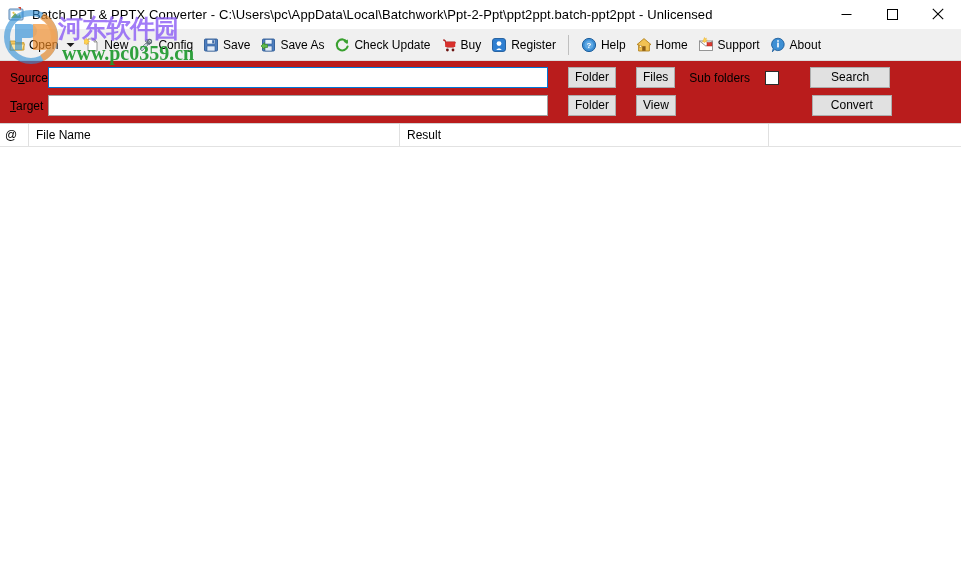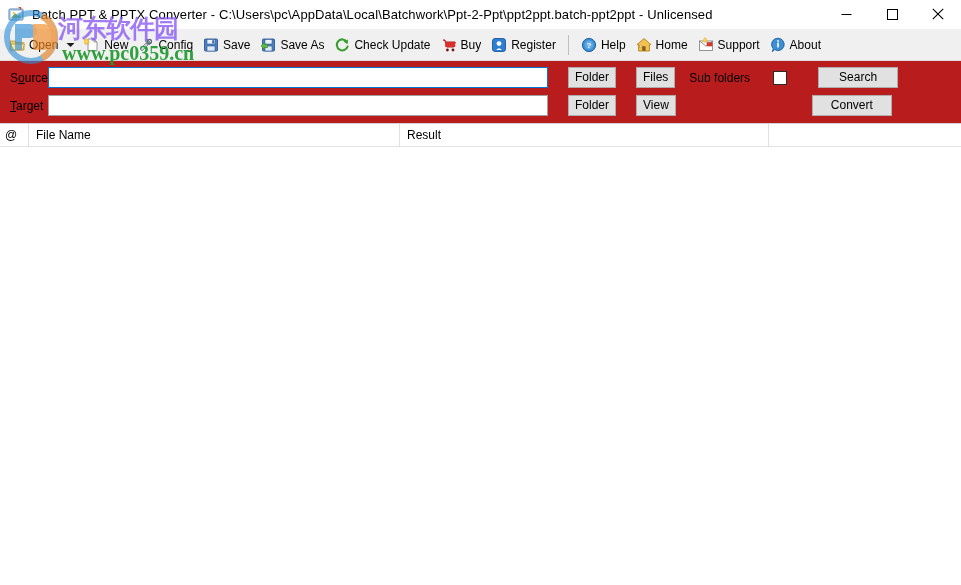--- a/index.html
+++ b/index.html
@@ -163,21 +163,21 @@
     cursor: default;
   }
   .subfolders-wrap {
     display: flex;
     align-items: center;
     margin-left: 14px;
   }
   .subfolders-label {
     font-size: 12px;
     color: #000;
-    margin-right: 23px;
+    margin-right: 15px;
   }
   .checkbox {
     width: 14px;
     height: 14px;
     box-sizing: border-box;
     background: #ffffff;
     border: 1px solid #2b2b2b;
   }
   .actionbtn {
     height: 21px;

